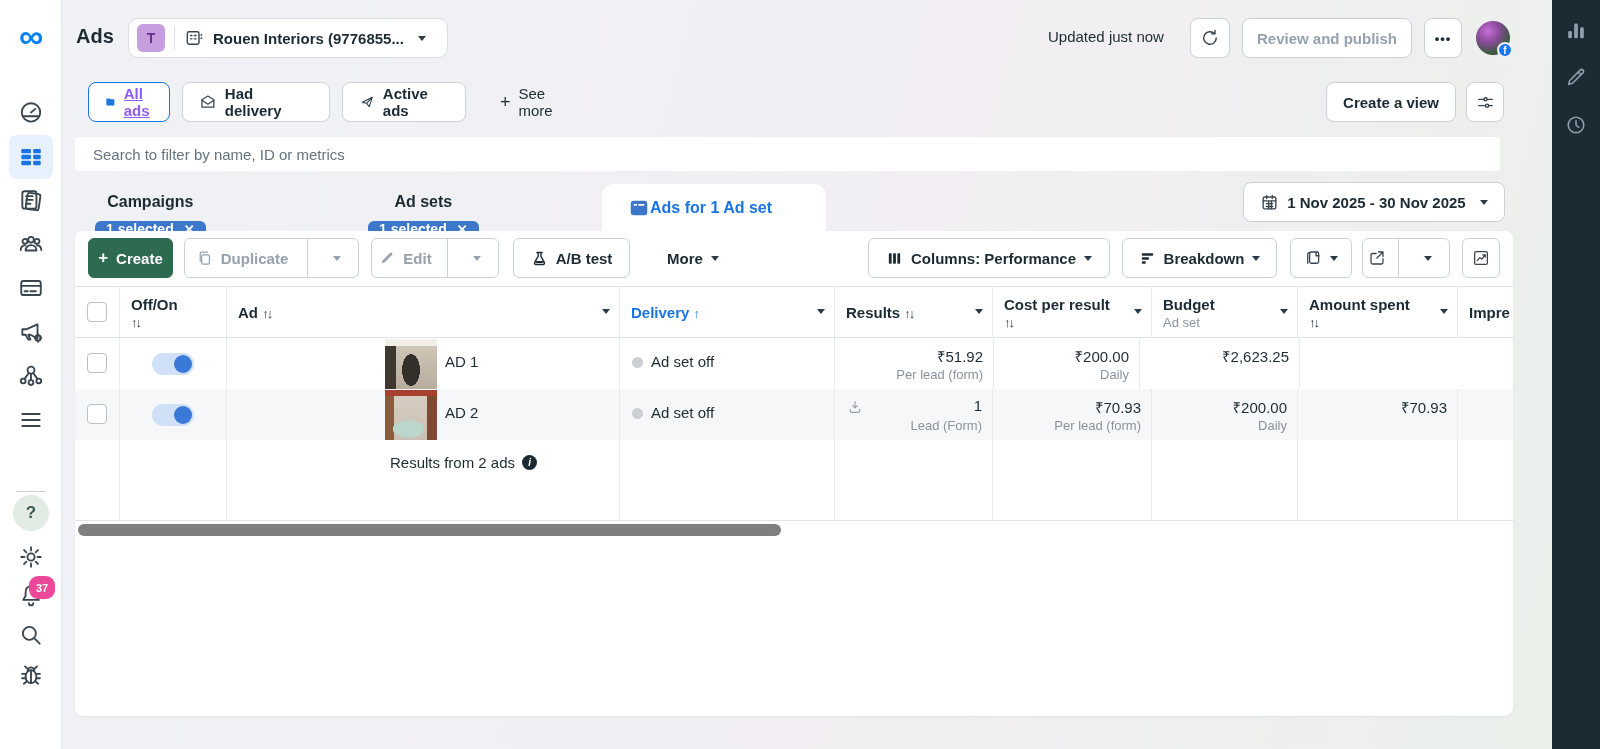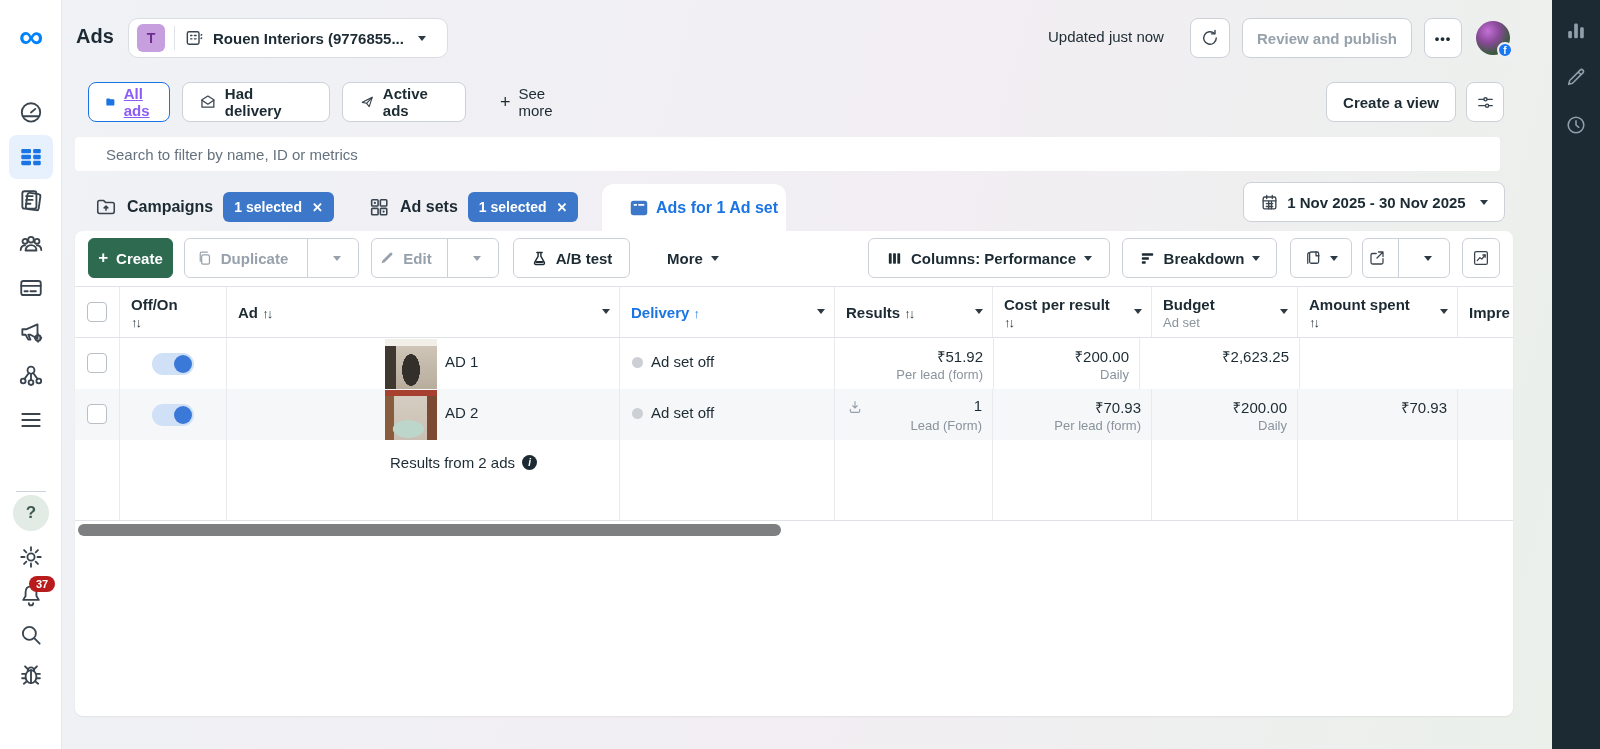--- a/index.html
+++ b/index.html
@@ -22,22 +22,22 @@
   .lsb { position:absolute; left:0; top:0; width:62px; height:749px; background:#fff;
     border-right:1px solid #e4e7eb; z-index:5; }
   .lsb .logo { position:absolute; left:0; top:14px; width:62px; text-align:center;
     font-size:34px; font-weight:700; color:#0082fb; line-height:44px; cursor:pointer; }
   .nav-ic { position:absolute; left:18px; width:26px; height:26px; cursor:pointer; }
   .nav-active { position:absolute; left:9px; width:44px; height:44px; border-radius:8px; background:#e7f0fd; }
   .lsb .divider { position:absolute; left:16px; top:491px; width:30px; height:1px; background:#ccd3da; }
   .help-circle { position:absolute; left:13px; top:495px; width:36px; height:36px; border-radius:50%;
     background:#e3ebe5; color:#3c5a50; font-size:17px; font-weight:700;
     display:flex; align-items:center; justify-content:center; cursor:pointer; }
-  .notif-badge { position:absolute; left:29px; top:576px; min-width:26px; height:16px; padding:0 5px;
-    background:#b91c1c; color:#fff; font-size:11px; font-weight:700; border-radius:9px;
+  .notif-badge { position:absolute; left:29px; top:576px; min-width:26px; height:23px; padding:0 5px;
+    background:#ec4899; color:#fff; font-size:11px; font-weight:700; border-radius:9px;
     display:flex; align-items:center; justify-content:center; z-index:6; }
 
   
   .rsb { position:absolute; right:0; top:0; width:48px; height:749px; background:#1c2b33; z-index:5; }
   .rsb .nav-ic { left:13px; }
 
   
   .app-title { position:absolute; left:76px; top:25px; font-size:20px; font-weight:700; }
   .acct { position:absolute; left:128px; top:18px; width:320px; height:40px; background:#fff;
     border:1px solid #d9dde3; border-radius:10px; display:flex; align-items:center; cursor:pointer; }
@@ -54,32 +54,32 @@
   .fb-badge { position:absolute; right:-3px; bottom:-3px; width:16px; height:16px; border-radius:50%;
     background:#1877f2; border:2px solid #f2eef3; color:#fff; font-size:10px; font-weight:700;
     display:flex; align-items:center; justify-content:center; }
 
   
   .vbtn { height:40px; top:82px; padding:0 16px; }
   .vbtn.sel { border:1.5px solid #1b74e4; color:#8b5cf6;text-decoration:underline; }
 
   
   .search { position:absolute; left:75px; top:137px; width:1425px; height:34px; background:#fff;
-    border:none; border-radius:4px; padding-left:31px; font-size:15px; color:#1c2b33;
+    border:none; border-radius:4px; padding-left:18px; font-size:15px; color:#1c2b33;
     font-family:"Liberation Sans", sans-serif; }
   .search::placeholder { color:#65727e; }
 
   
-  .lvl-tab { position:absolute; top:183px; height:48px; display:flex; align-items:center; gap:10px; cursor:pointer; }
+  .lvl-tab { position:absolute; top:183px; height:48px; display:flex; align-items:center; gap:10px; cursor:pointer;flex-direction:column; }
   .lvl-tab .lbl { font-size:16px; font-weight:700; }
   .pill { height:30px; padding:0 11px; background:#3c77ca; border-radius:6px; color:#fff;
     display:flex; align-items:center; gap:10px; font-size:14px; font-weight:700; cursor:pointer; }
   .pill .x { font-size:13px; cursor:pointer; }
-  .tab-active { position:absolute; left:602px; top:184px; width:184px; height:47px; background:#fff;
-    border-radius:12px 12px 0 0; display:flex; align-items:center; gap:6px; padding-left:26px; cursor:pointer; }
+  .tab-active { position:absolute; left:602px; top:184px; width:224px; height:47px; background:#fff;
+    border-radius:12px 12px 0 0; display:flex; align-items:center; gap:0; padding-left:26px; cursor:pointer; }
   .tab-active .lbl { font-size:16px; font-weight:700; color:#1b74e4; }
   .datebtn { left:1243px; top:182px; width:262px; height:40px; }
 
   
   .card { position:absolute; left:75px; top:231px; width:1438px; height:485px; background:#fff;
     border-radius:8px; box-shadow:0 1px 2px rgba(0,0,0,0.06); }
   .tbtn { height:40px; top:7px; border-radius:6px; font-weight:700; }
   .tbtn .seg-sep { width:1px; align-self:stretch; background:#ccd1d9; }
   .create { background:#2d6a4f; border-color:#2d6a4f; color:#fff; }
   .dis-lbl { color:#97a1ac;text-align:center; }

